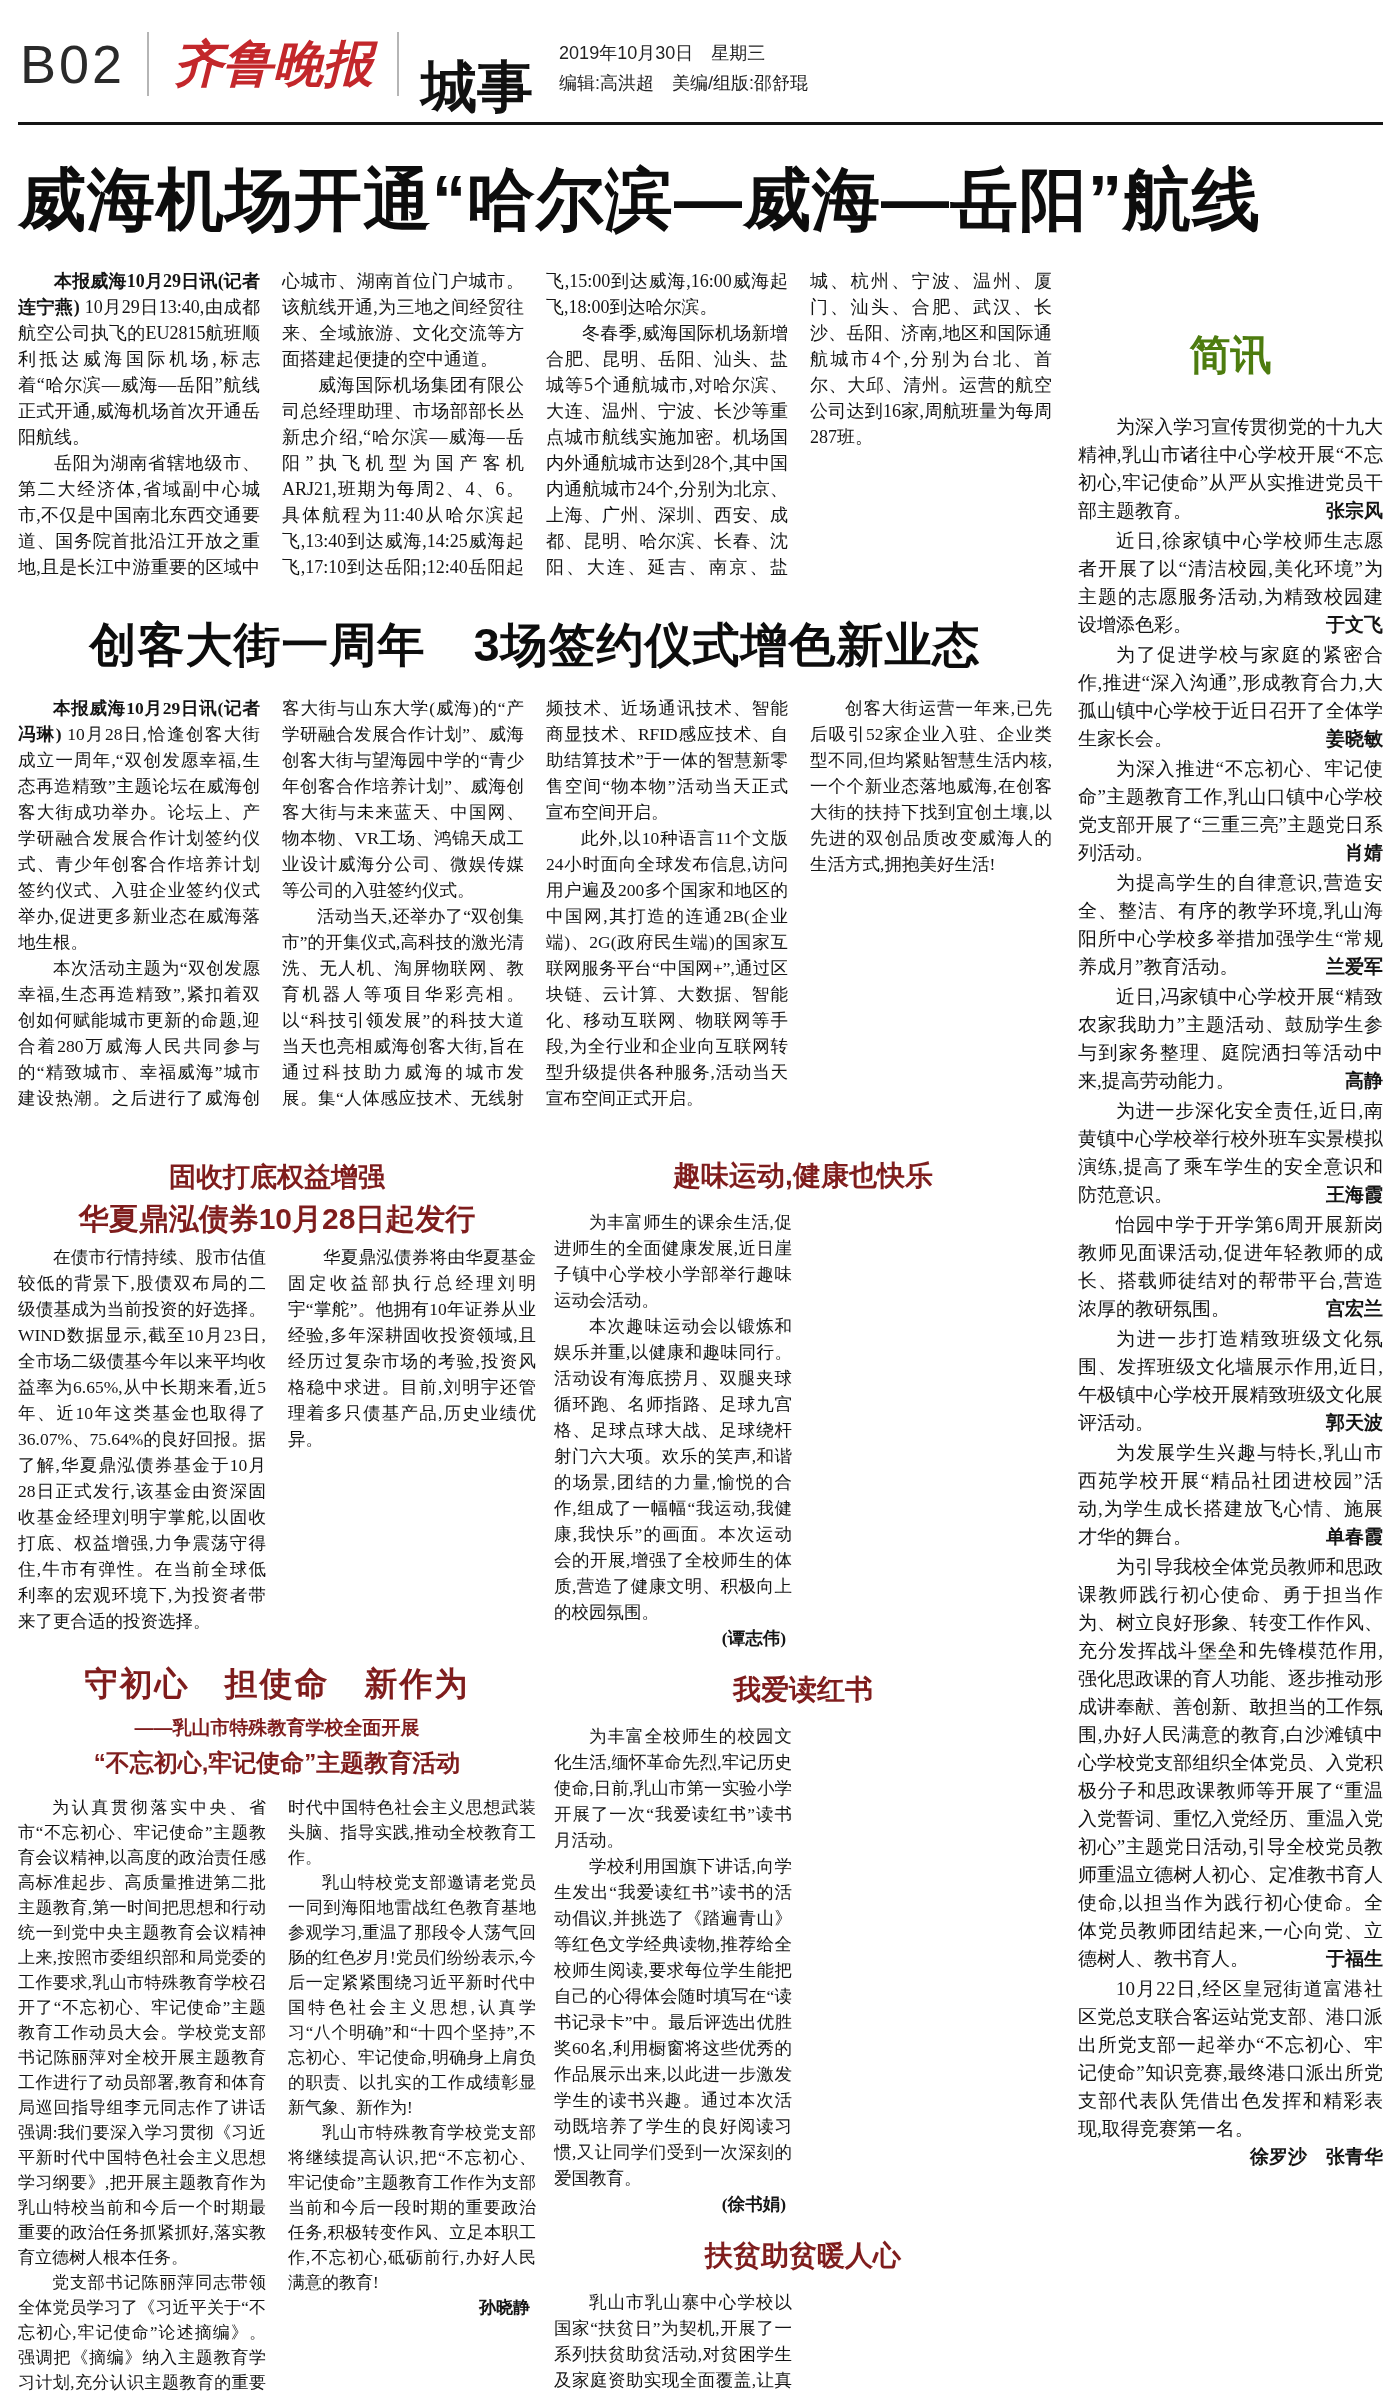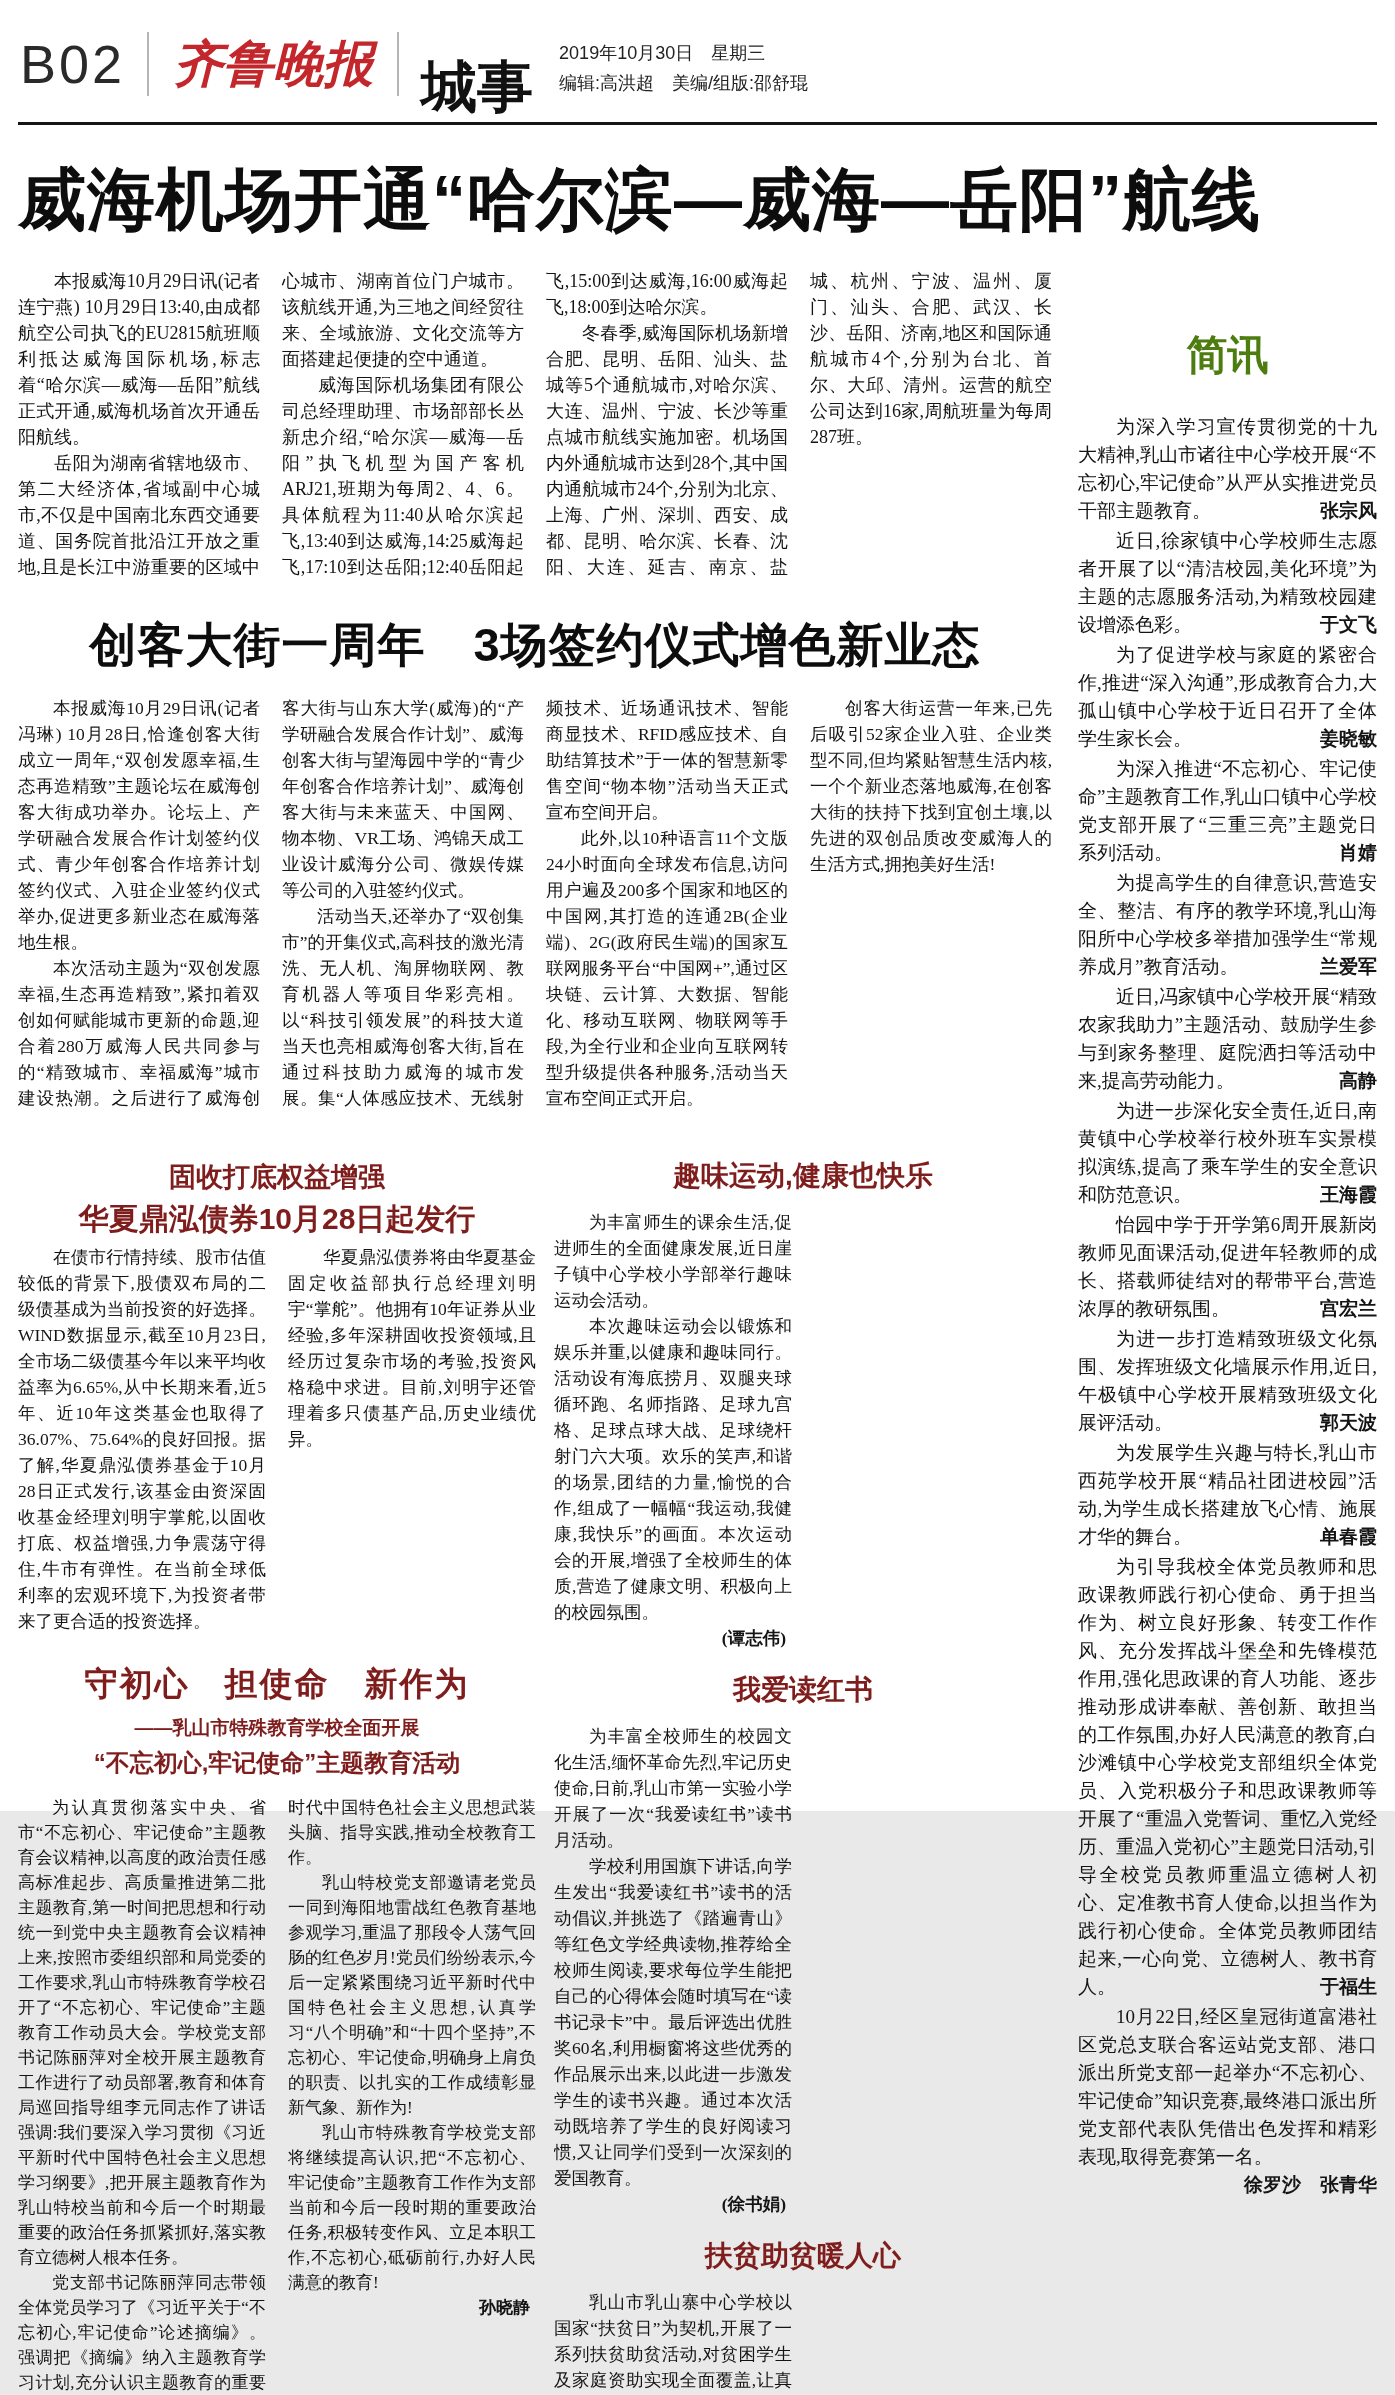--- a/index.html
+++ b/index.html
@@ -1,19 +1,19 @@
 <!DOCTYPE html>
 <html><head>
 <meta charset="utf-8">
 <style>
   html,body{margin:0;padding:0;background:#e9e9e9;}
   body{width:1395px;height:2395px;overflow:hidden;
        font-family:"Liberation Serif","DejaVu Serif",serif;color:#141414;}
-  .page{width:1395px;height:1811px;background:#ffffff;box-sizing:border-box;
-        padding:16px 18px 10px 18px;}
+  .page{width:1395px;height:2395px;background:#ffffff;box-sizing:border-box;
+        padding:16px 12px 10px 18px;}
   
   .hdr{display:flex;align-items:center;height:96px;}
   .hdr .pageno{font-family:"Liberation Sans","DejaVu Sans",sans-serif;
     font-size:54px;font-weight:300;letter-spacing:3px;color:#2a2a2a;padding:0 22px 0 2px;}
   .vline{width:2px;height:64px;background:#b5b5b5;}
   .hdr .masthead{font-size:50px;font-weight:bold;color:#c3272b;padding:0 24px;
     font-family:Liberation Sans, sans-serif;font-style:italic;}
   .hdr .section{font-family:"Liberation Sans","DejaVu Sans",sans-serif;
     font-size:56px;font-weight:700;padding:0 26px 0 22px;color:#111;margin-top:48px;}
   .hdr .dates{font-family:"Liberation Sans","DejaVu Sans",sans-serif;
@@ -25,21 +25,21 @@
     margin:30px 0 22px 0;color:#0d0d0d;}
   
   .mainrow{display:flex;gap:26px;}
   .mleft{width:1034px;flex:0 0 auto;}
   .sidebar{flex:1 1 auto;min-width:0;}
   
   .cols{column-gap:22px;column-fill:auto;text-align:justify;overflow:hidden;}
   .a1{column-count:4;height:324px;font-size:18px;line-height:26px;}
   .a2{column-count:4;height:432px;font-size:17.5px;line-height:26px;}
   .para{margin:0;text-indent:2em;}
-  .para b{font-weight:normal;}
+  .para b{font-weight:bold;}
   .headline2{font-family:"Liberation Sans","DejaVu Sans",sans-serif;
     font-size:47px;font-weight:900;text-align:center;margin:22px 0 18px 0;
     letter-spacing:1px;color:#0d0d0d;white-space:nowrap;}
   
   .lowrow{display:flex;gap:18px;margin-top:26px;}
   .lblock{width:518px;flex:0 0 auto;}
   .mblock{width:498px;flex:0 0 auto;}
   .sec-title{font-family:"Liberation Sans","DejaVu Sans",sans-serif;
     font-weight:900;text-align:center;color:#7f1d1d;}
   .fund-t1{font-size:27px;margin:6px 0 4px 0;}

